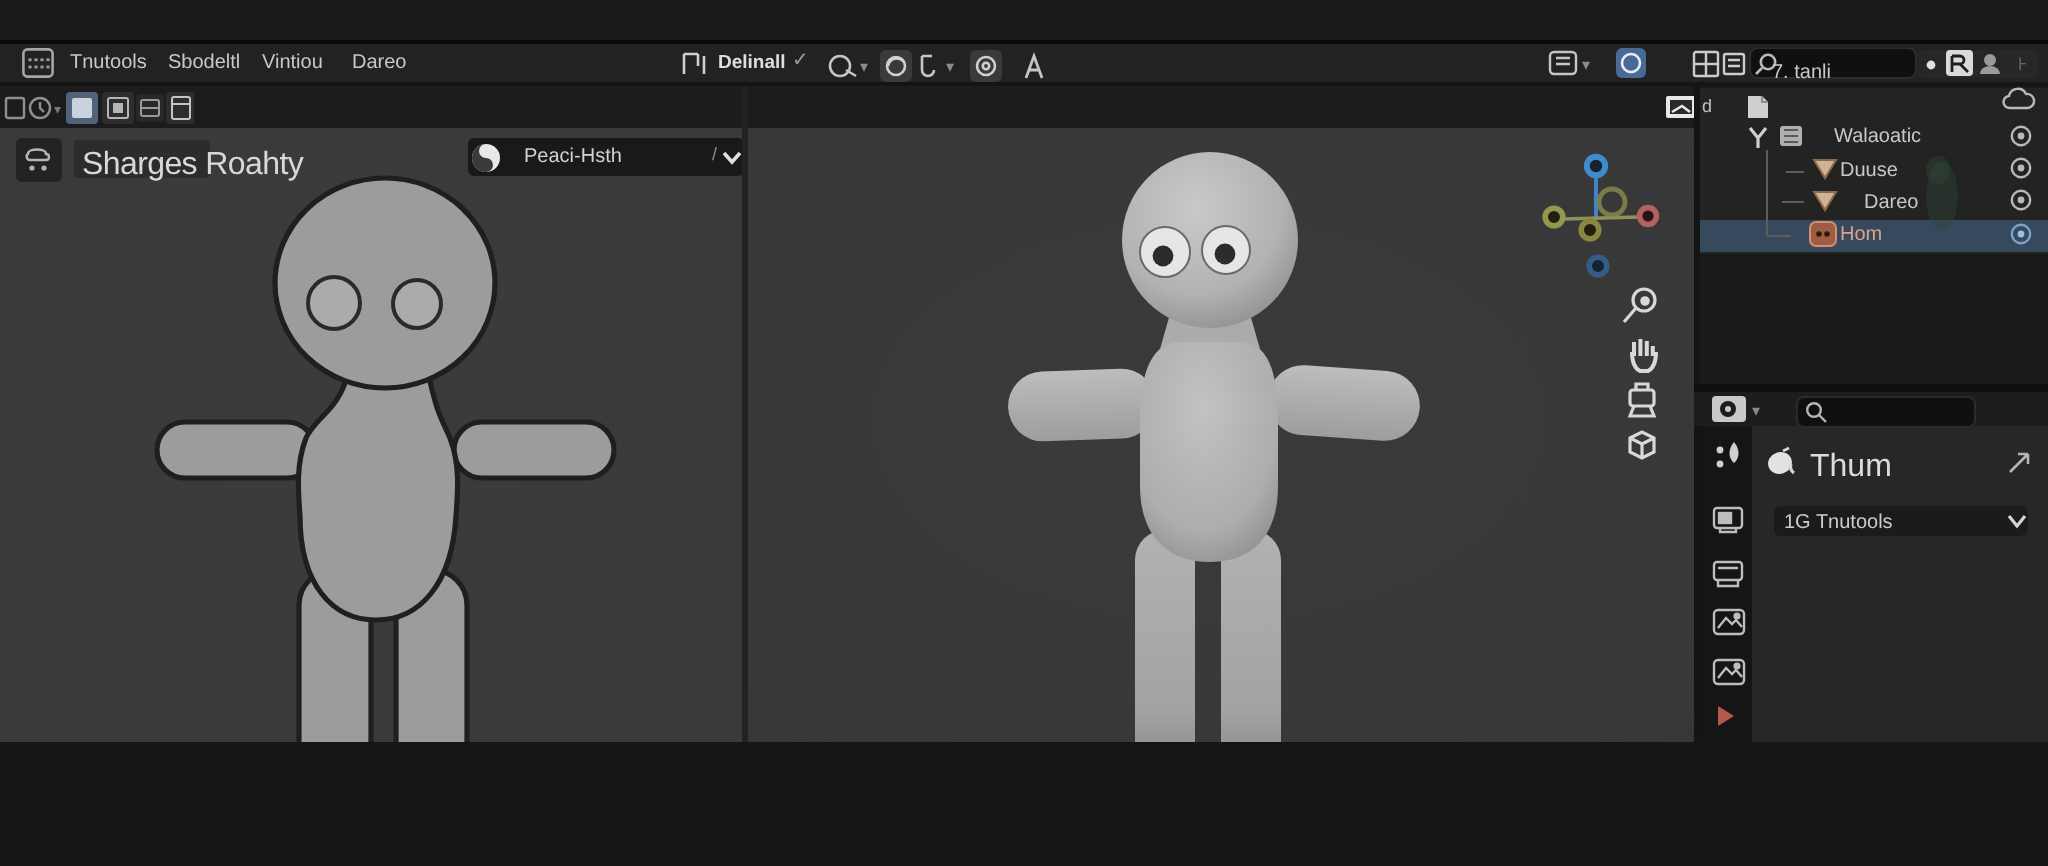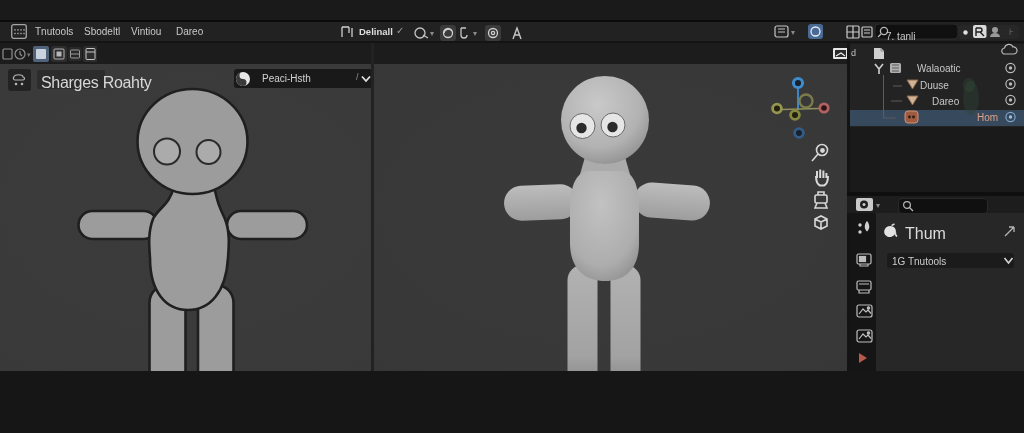--- a/index.html
+++ b/index.html
@@ -293,21 +293,21 @@
     <circle cx="157.5" cy="74" r="1.7" fill="#9ec0e0"></circle>
 
     <ellipse cx="118" cy="55" rx="8" ry="17" fill="#2e4434" opacity="0.4"></ellipse>
     <ellipse cx="116" cy="42" rx="6" ry="7" fill="#35503c" opacity="0.35"></ellipse>
   </svg>
 
   <div class="abs txt" style="left:886px;top:32px;font-size:10px;">7. tanli</div>
   <div class="abs txt" style="left:901px;top:64px;font-size:10px;margin-left:16px;">Walaoatic</div>
   <div class="abs txt" style="left:920px;top:81px;font-size:10px;text-align:center;">Duuse</div>
   <div class="abs txt" style="left:920px;top:97px;font-size:10px;padding-left:12px;">Dareo</div>
-  <div class="abs txt" style="left:956px;top:113px;font-size:10px;color:#dda187;padding-left:21px;">Hom</div>
+  <div class="abs txt" style="left:920px;top:113px;font-size:10px;color:#dda187;">Hom</div>
 
   <div class="abs" style="left:847px;top:192px;width:177px;height:4px;background:#0f0f0f;"></div>
   <div class="abs" style="left:847px;top:196px;width:177px;height:17px;background:#1d1d1d;"></div>
   <div class="abs" style="left:850px;top:213px;width:26px;height:199px;background:#151515;"></div>
   <div class="abs" style="left:876px;top:213px;width:148px;height:199px;background:#272727;"></div>
 
   <svg class="abs" style="left:855px;top:197px;" width="32" height="15" viewBox="0 0 32 15">
     <rect x="1" y="1" width="17" height="13" rx="2" fill="#c9c9c9"></rect>
     <circle cx="9" cy="7.5" r="4" fill="#1d1d1d"></circle>
     <circle cx="9" cy="7.5" r="1.5" fill="#c9c9c9"></circle>

